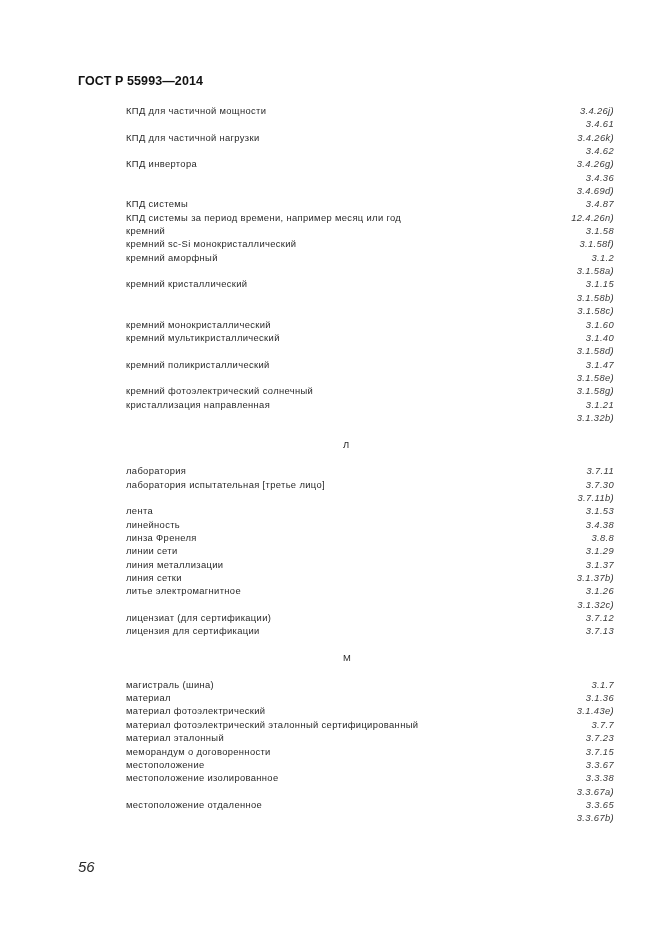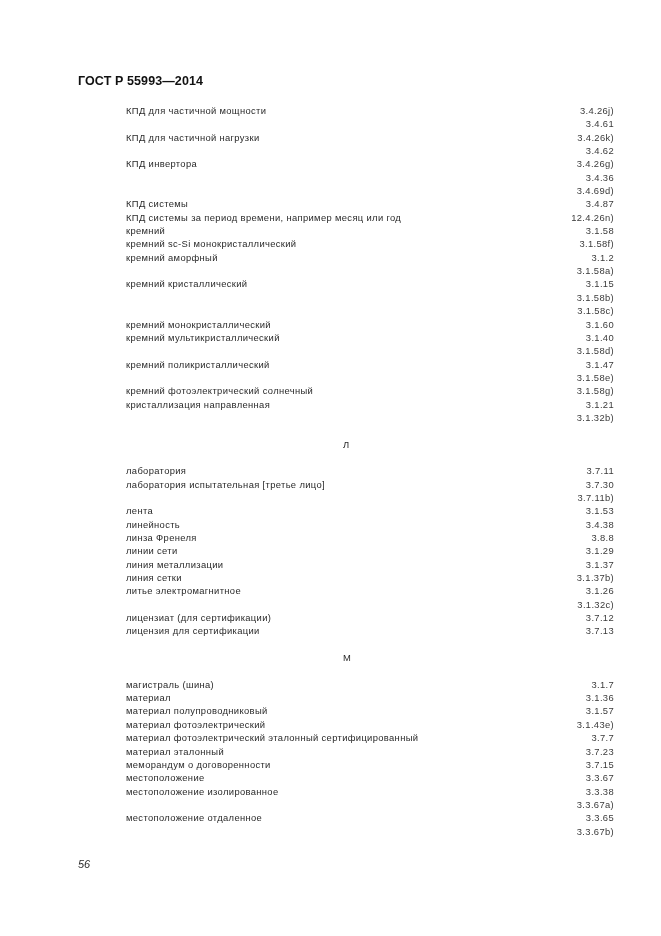--- a/index.html
+++ b/index.html
@@ -12,29 +12,29 @@
   .doc-title {
     position: absolute; left: 78px; top: 64px;
     font-size: 12.5px; font-weight: bold; color: #111; letter-spacing: 0.1px;
   }
   .index { position: absolute; left: 78px; top: 94px; width: 536px; }
   .row {
     position: relative; height: 13.35px; line-height: 13.35px;
     font-size: 9.4px; letter-spacing: 0.35px;
   }
   .row .term { position: absolute; left: 0; top: 0; white-space: nowrap; padding-left: 48px; }
-  .row .ref { position: absolute; right: 0; top: 0; white-space: nowrap; color: #3a3a3a; }
+  .row .ref { position: absolute; right: 0; top: 0; white-space: nowrap; color: #3a3a3a; font-style: italic; }
   .letter-row {
     position: relative; height: 13.35px; line-height: 13.35px;
     font-size: 9.4px; text-align: center; padding-left: 0;
   }
   .letter-row span { position: absolute; left: 265px; top: 0; }
   .spacer { height: 13.35px; }
   .page-number {
-    position: absolute; left: 78px; top: 848px; font-size: 11px; color: #2a2a2a; font-style: italic;
+    position: absolute; left: 78px; top: 848px; font-size: 15px; color: #2a2a2a; font-style: italic;
   }
 </style>
 </head>
 <body>
 
 <div class="page">
   <div class="doc-title">ГОСТ Р 55993—2014</div>
 
   <div class="index" id="index">
       <div class="row">
@@ -197,24 +197,20 @@
       <div class="spacer"></div>
       <div class="row">
         <span class="term">магистраль (шина)</span>
         <span class="ref">3.1.7</span>
       </div>
       <div class="row">
         <span class="term">материал</span>
         <span class="ref">3.1.36</span>
       </div>
       <div class="row">
-        <span class="term">материал полупроводниковый</span>
-        <span class="ref">3.1.57</span>
-      </div>
-      <div class="row">
         <span class="term">материал фотоэлектрический</span>
         <span class="ref">3.1.43e)</span>
       </div>
       <div class="row">
         <span class="term">материал фотоэлектрический эталонный сертифицированный</span>
         <span class="ref">3.7.7</span>
       </div>
       <div class="row">
         <span class="term">материал эталонный</span>
         <span class="ref">3.7.23</span>

